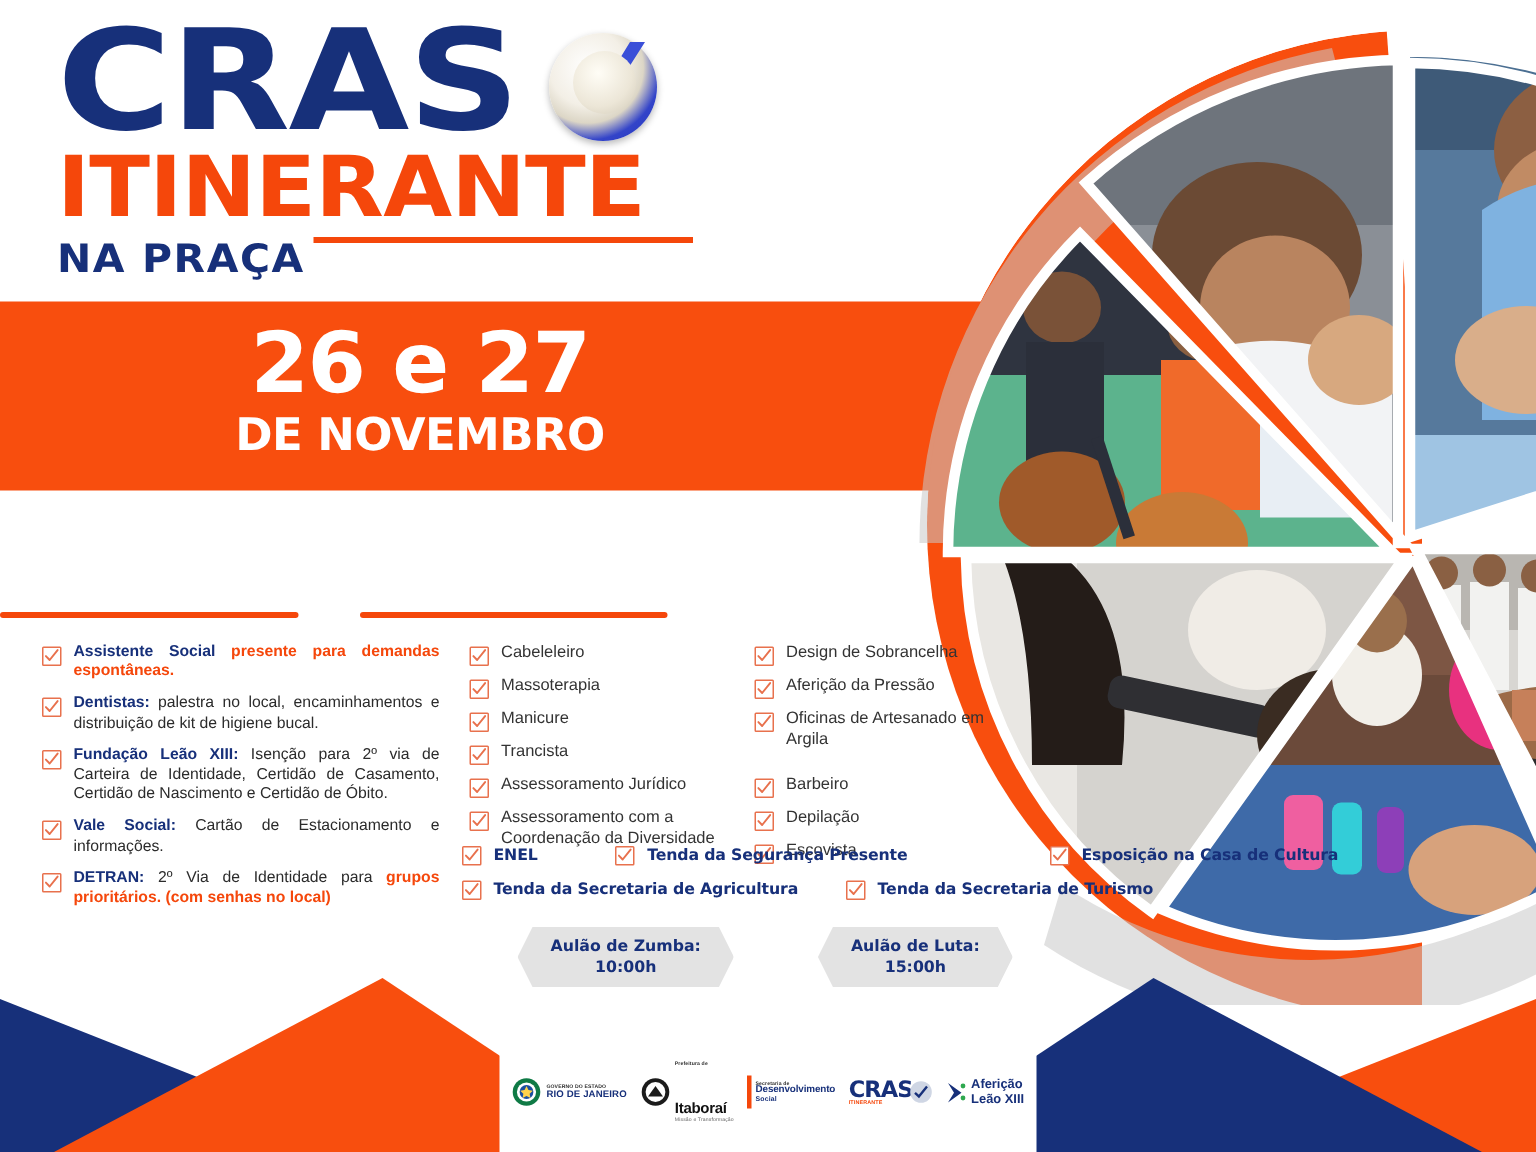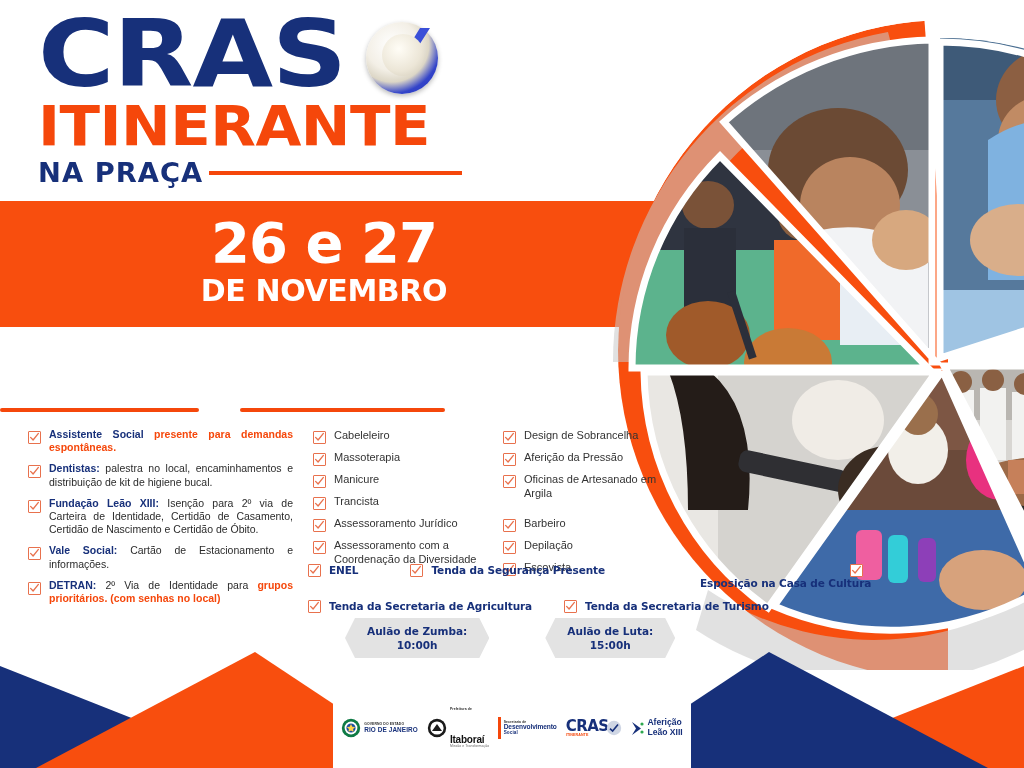--- a/index.html
+++ b/index.html
@@ -34,41 +34,41 @@
     transform:scaleX(1.12);transform-origin:left center;
     margin:0;padding:0;
   }
   .logo-itin{
     font-family:"DejaVu Sans","Liberation Sans",sans-serif;
     font-weight:bold;font-size:56px;line-height:52px;letter-spacing:-0.5px;
     color:#F5470B;
     transform:scaleX(1.06);transform-origin:left center;
     margin:6px 0 0 0;
   }
-  .logo-praca-row{display:flex;align-items:center;margin-top:6px;}
+  .logo-praca-row{display:flex;margin-top:6px;}
   .logo-praca{
     font-family:"DejaVu Sans","Liberation Sans",sans-serif;
     font-weight:bold;font-size:26px;letter-spacing:1px;color:#17307A;
     transform:scaleX(1.05);transform-origin:left center;
   }
   .praca-rule{flex:1;height:4px;background:#F5470B;margin-left:14px;margin-right:6px;}
 
   .badge{
     position:absolute;left:366px;top:22px;width:72px;height:72px;border-radius:50%;
     background:radial-gradient(circle at 36% 32%, #ffffff 0%, #f3efe6 38%, #dcd6c6 55%, #3344c9 72%, #2233b8 100%);
     box-shadow:0 2px 5px rgba(0,0,0,.28);
   }
   .badge:after{
     content:"";position:absolute;left:16px;top:12px;width:42px;height:42px;border-radius:50%;
     background:radial-gradient(circle at 40% 35%, #fffdf6 0%, #ece6d7 60%, #cfc8b6 100%);
   }
   .badge-check{position:absolute;left:10px;top:4px;width:60px;height:62px;}
 
   
-  .date-block{position:absolute;left:0;top:214px;width:560px;text-align:center;color:#fff;margin-left:44px;}
+  .date-block{position:absolute;left:0;top:214px;width:560px;text-align:center;color:#fff;}
   .date-big{
     font-family:"DejaVu Sans","Liberation Sans",sans-serif;
     font-weight:bold;font-size:56px;line-height:58px;letter-spacing:-1px;
   }
   .date-sub{
     font-family:"DejaVu Sans","Liberation Sans",sans-serif;
     font-weight:bold;font-size:30px;line-height:34px;letter-spacing:-0.4px;margin-top:2px;
   }
 
   
@@ -488,21 +488,21 @@
           <div class="ptxt">ENEL</div>
         </div>
         <div class="p-item" style="margin-left: 52px;">
           <div class="cb">
             <svg width="11" height="11" viewBox="0 0 11 11">
               <path d="M1.6 5.4 L4.1 8 L9.4 1.4" stroke="#E8714D" stroke-width="1.3" fill="none" stroke-linecap="round" stroke-linejoin="round"></path>
             </svg>
           </div>
           <div class="ptxt">Tenda da Segurança Presente</div>
         </div>
-        <div class="p-item" style="margin-left: 95px; flex-direction: column;">
+        <div class="p-item" style="margin-left: 95px;">
           <div class="cb">
             <svg width="11" height="11" viewBox="0 0 11 11">
               <path d="M1.6 5.4 L4.1 8 L9.4 1.4" stroke="#E8714D" stroke-width="1.3" fill="none" stroke-linecap="round" stroke-linejoin="round"></path>
             </svg>
           </div>
           <div class="ptxt">Esposição na Casa de Cultura</div>
         </div>
       </div>
     <div class="p-row" id="prow2">
         <div class="p-item">

